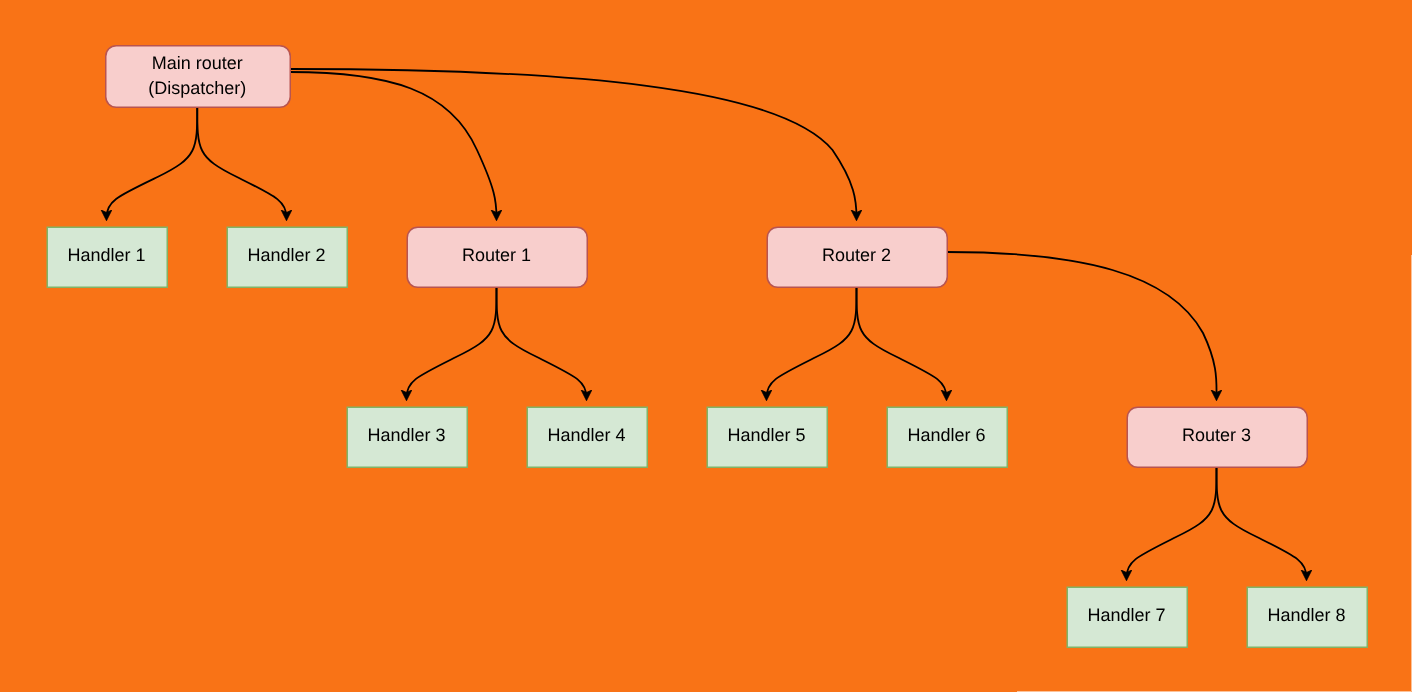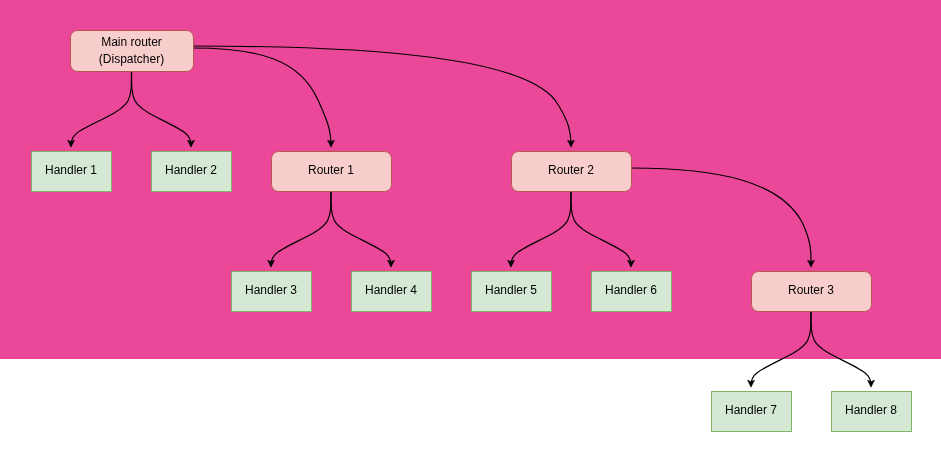--- a/index.html
+++ b/index.html
@@ -9,22 +9,22 @@
   }
   body {
     width: 941px;
     height: 461px;
     font-family: "Liberation Sans", sans-serif;
     overflow: hidden;
   }
   #diagram-canvas {
     position: relative;
     width: 941px;
-    height: 359px;
-    background: #ec4899;
+    height: 461px;
+    background: #f97316;
   }
   svg.diagram-svg {
     position: absolute;
     top: 0;
     left: 0;
     width: 941px;
     height: 461px;
     display: block;
   }
   .node-rect {

